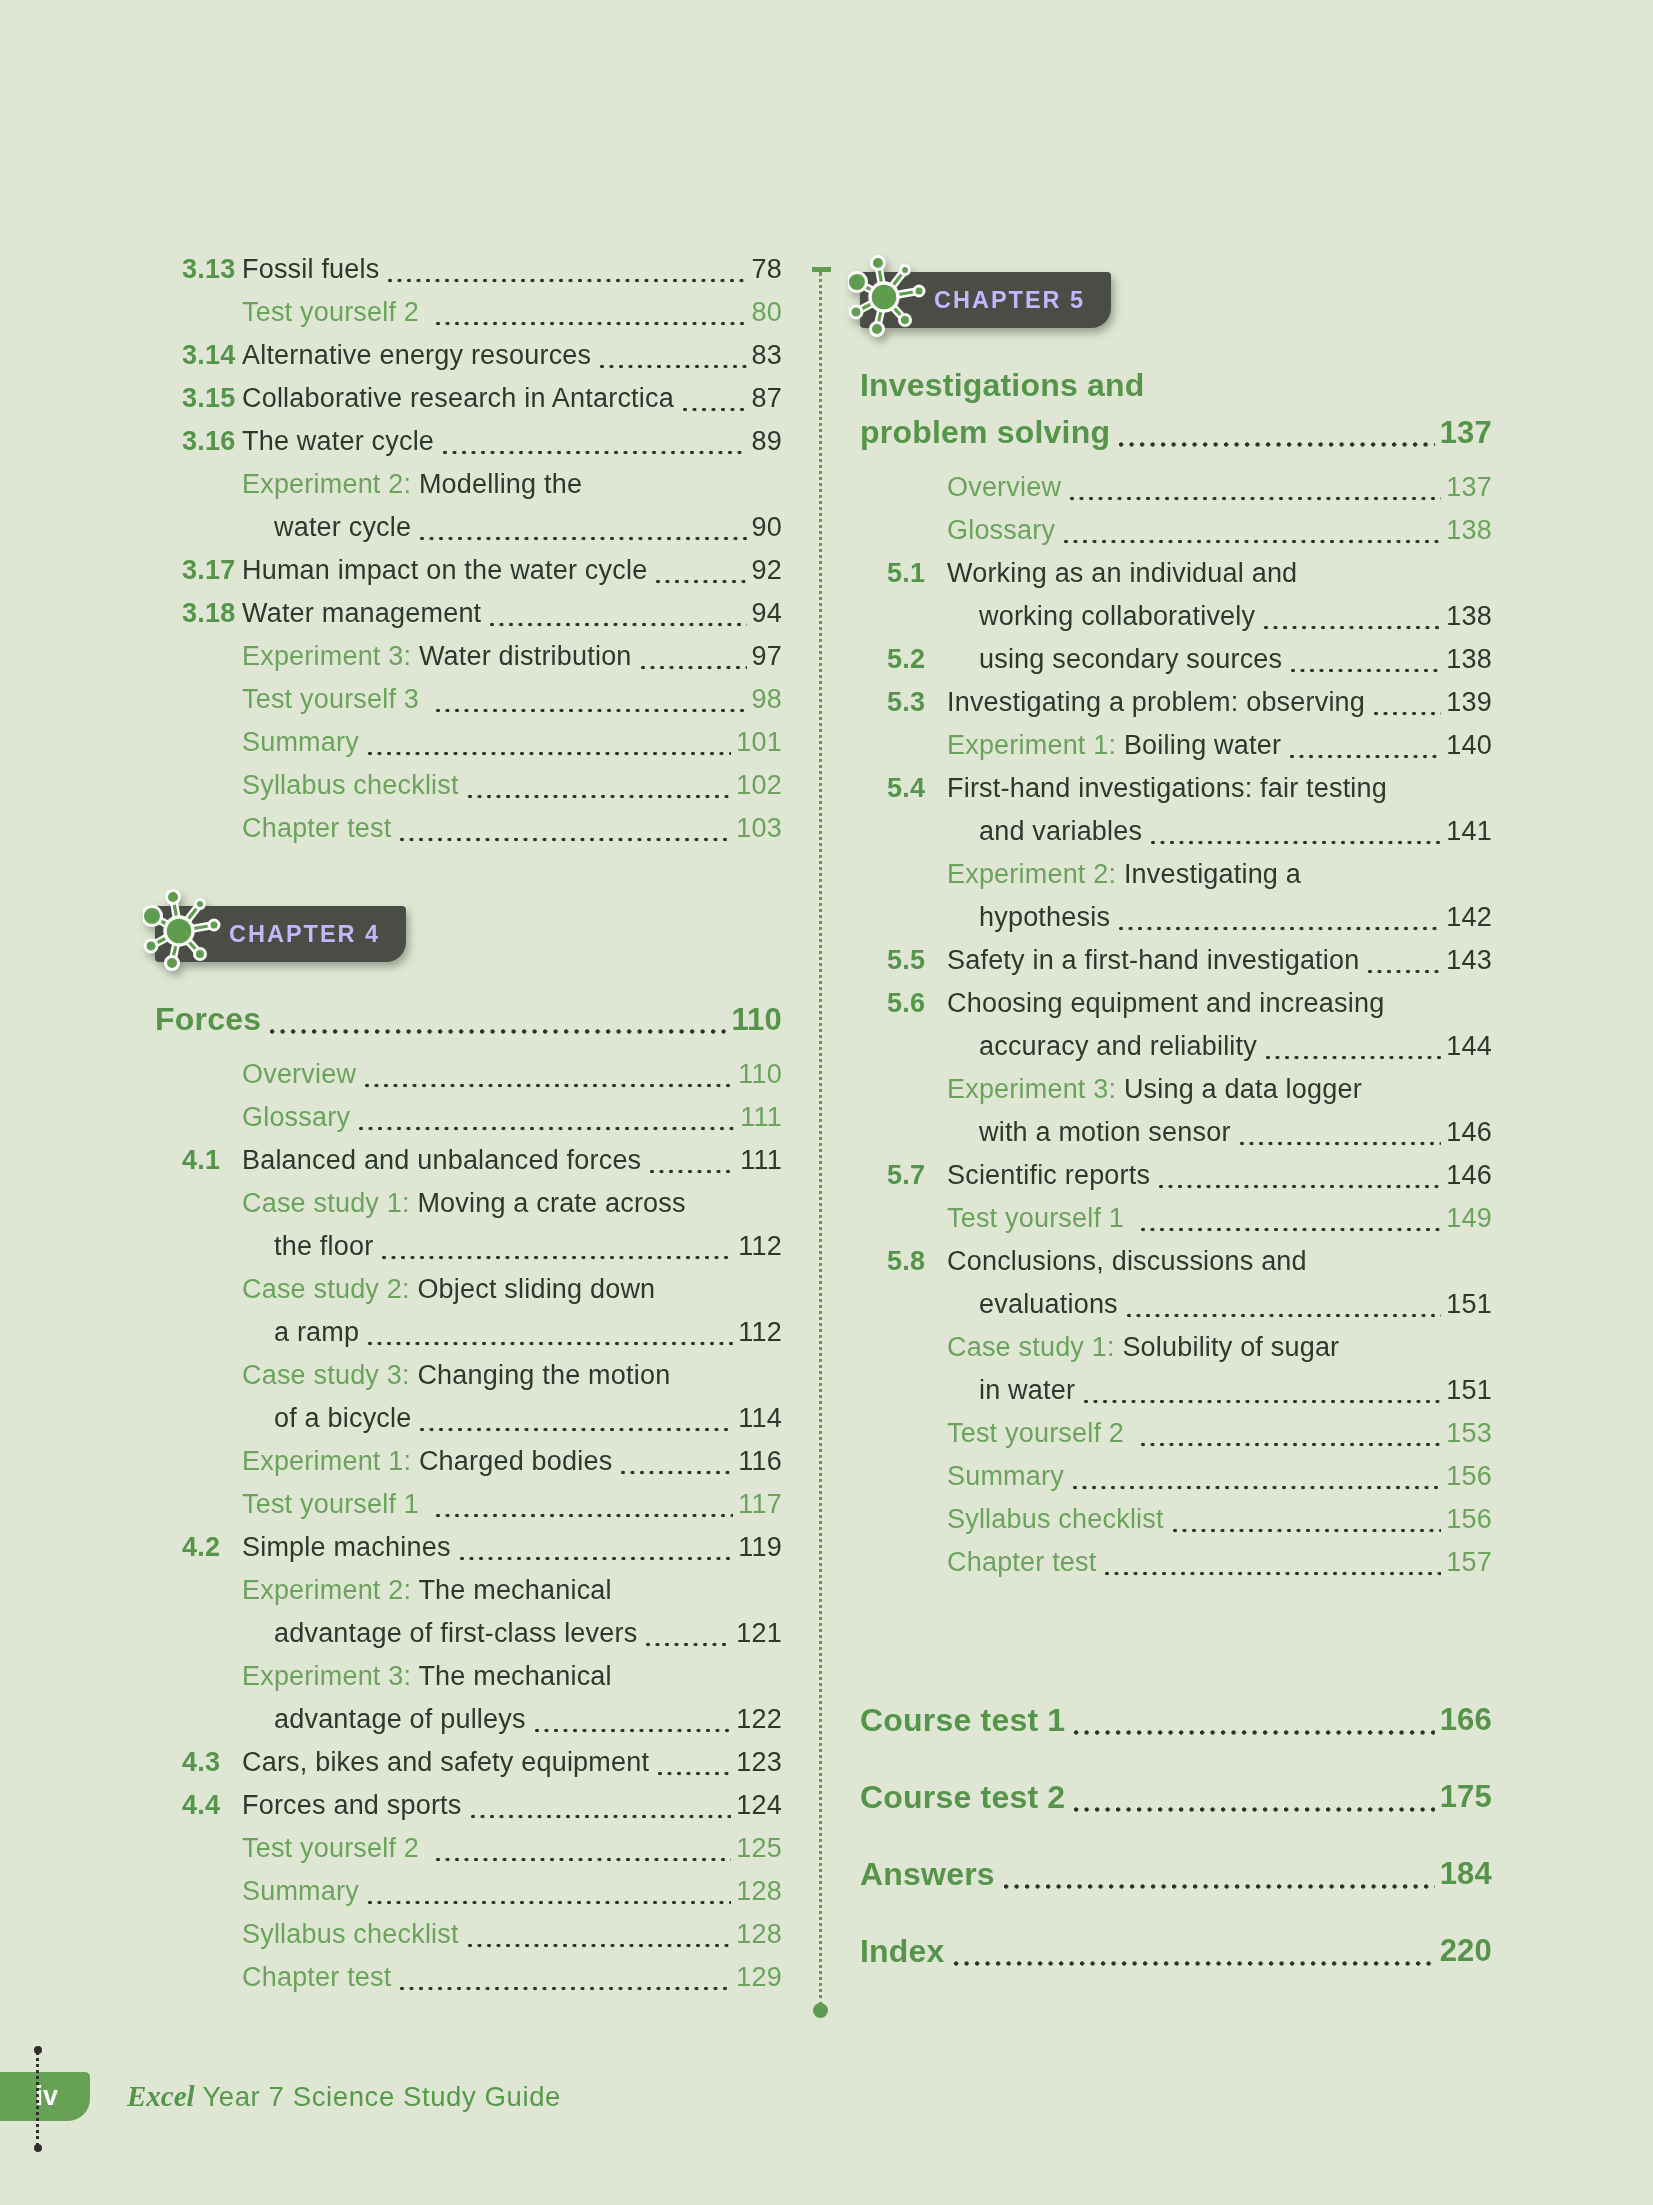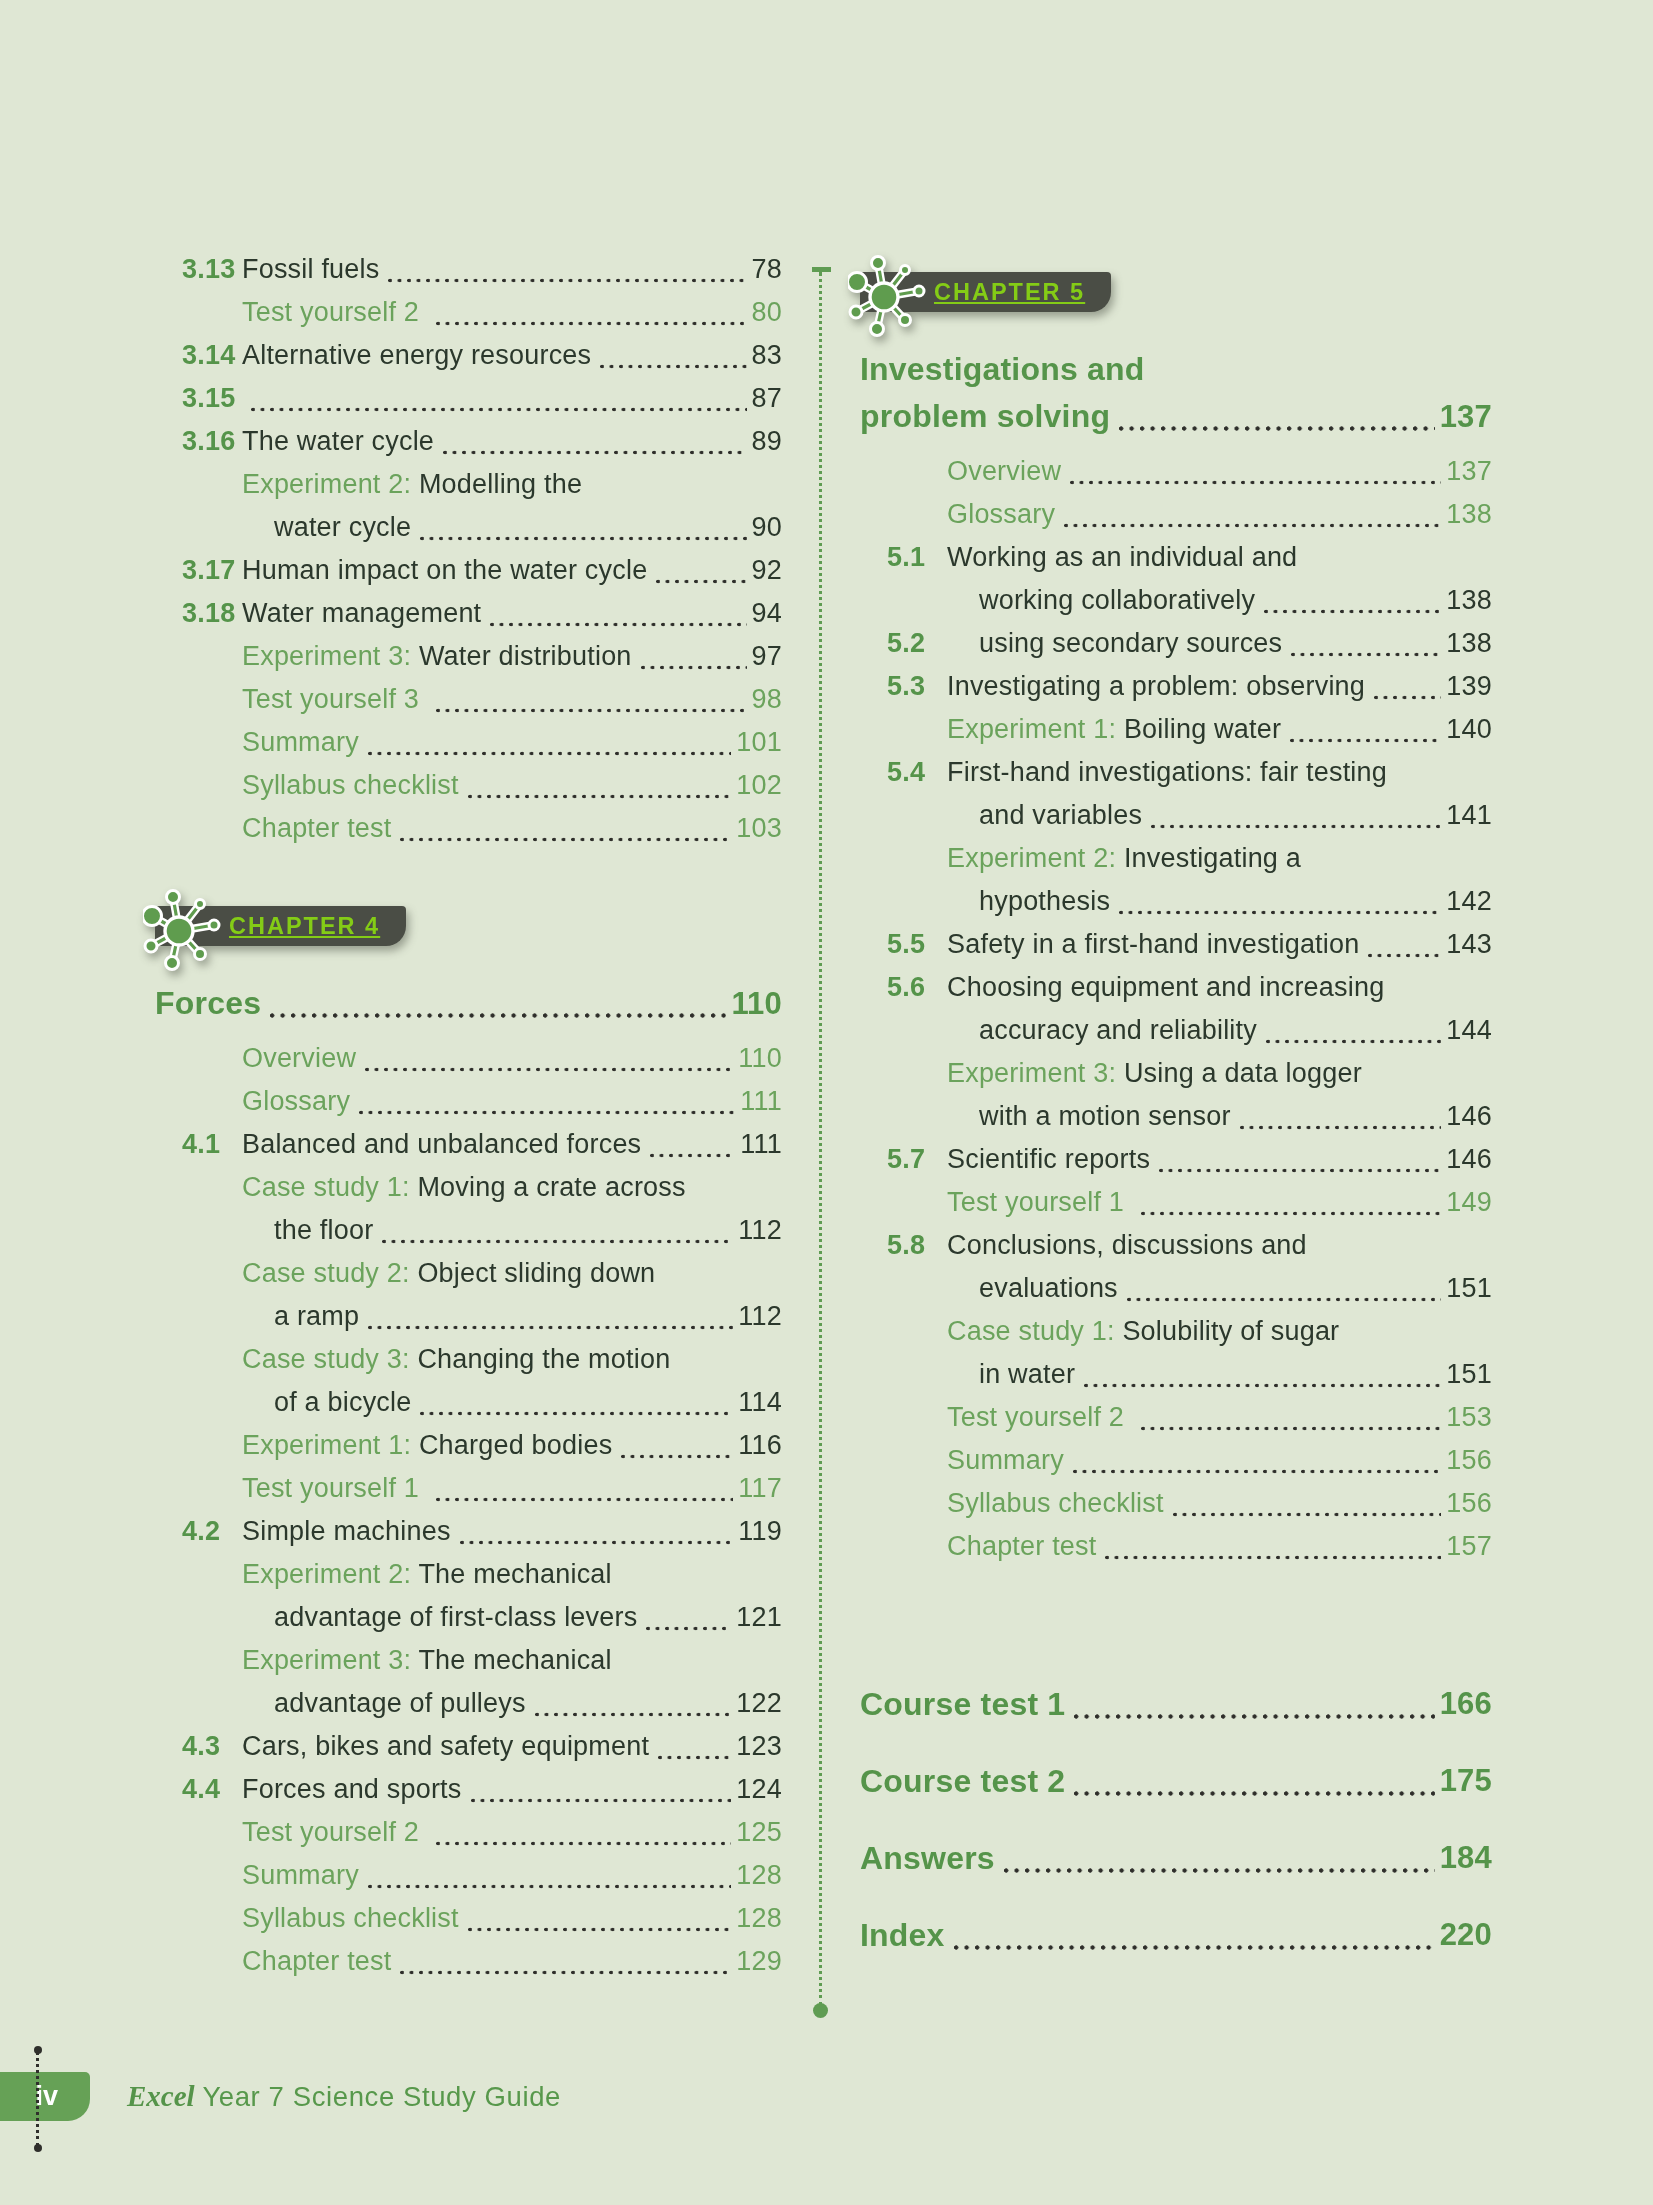--- a/index.html
+++ b/index.html
@@ -32,23 +32,23 @@
           background-image:radial-gradient(circle at 2px 2.5px,var(--leaderdot) 1.6px,transparent 2.1px);
           background-size:9.5px 5px;background-repeat:repeat-x;}
   .leader.big{margin-bottom:9px;
           background-image:radial-gradient(circle at 2.2px 2.5px,var(--leaderdot) 1.9px,transparent 2.4px);
           background-size:10.5px 5px;}
   
   .chapter{margin:56px 0 10px;}
   .chapter:first-child{margin-top:0;}
   .badge-row{position:relative;width:max-content;margin-bottom:34px;
              filter:drop-shadow(3px 5px 4px rgba(40,45,35,.38));}
-  .ribbon{display:inline-flex;align-items:center;height:40px;padding:0 26px 0 74px;
-          background:var(--badge);color:#84cc16;font-weight:700;font-size:23.5px;
-          letter-spacing:2px;border-radius:4px 4px 20px 4px;text-decoration:underline;}
+  .ribbon{display:inline-flex;align-items:center;height:56px;padding:0 26px 0 74px;
+          background:var(--badge);color:#c4b5fd;font-weight:700;font-size:23.5px;
+          letter-spacing:2px;border-radius:4px 4px 20px 4px;}
   .molecule{position:absolute;left:-12px;top:-17px;width:80px;height:84px;z-index:2;}
   .molecule svg{display:block;width:100%;height:100%;}
   .ct-line{display:flex;align-items:flex-end;font-size:32px;line-height:47px;font-weight:700;color:var(--greenbold);letter-spacing:.2px;}
   .ct-line .pg{font-weight:700;color:var(--greenbold);font-size:31px;}
   
   .big-links{margin-top:112px;}
   .big-link{display:flex;align-items:flex-end;font-size:32px;line-height:48px;font-weight:700;
             color:var(--greenbold);margin-bottom:29px;letter-spacing:.2px;}
   .big-link .pg{color:var(--greenbold);font-weight:700;font-size:31px;}
   
@@ -98,20 +98,21 @@
             <span class="txt"><span class="btext">Alternative energy resources</span></span>
             <span class="leader"></span>
             <span class="pg">83</span>
           </div>
         </div>
       </div>
       <div class="entry">
         <span class="num">3.15</span>
         <div class="body">
           <div class="line">
+            <span class="txt"><span class="btext">Collaborative research in Antarctica</span></span>
             <span class="leader"></span>
             <span class="pg">87</span>
           </div>
         </div>
       </div>
       <div class="entry">
         <span class="num">3.16</span>
         <div class="body">
           <div class="line">
             <span class="txt"><span class="btext">The water cycle</span></span>

